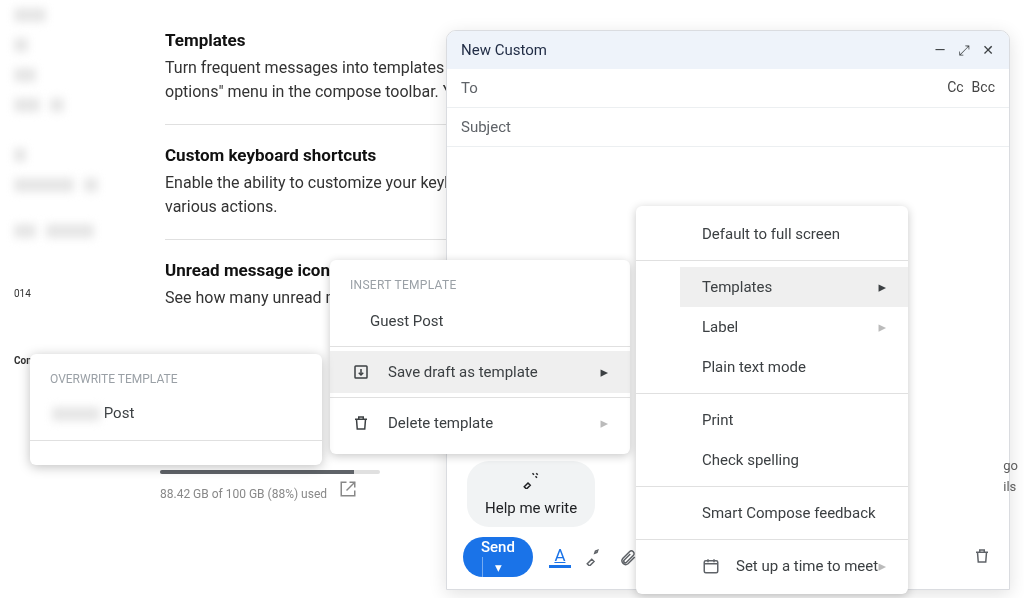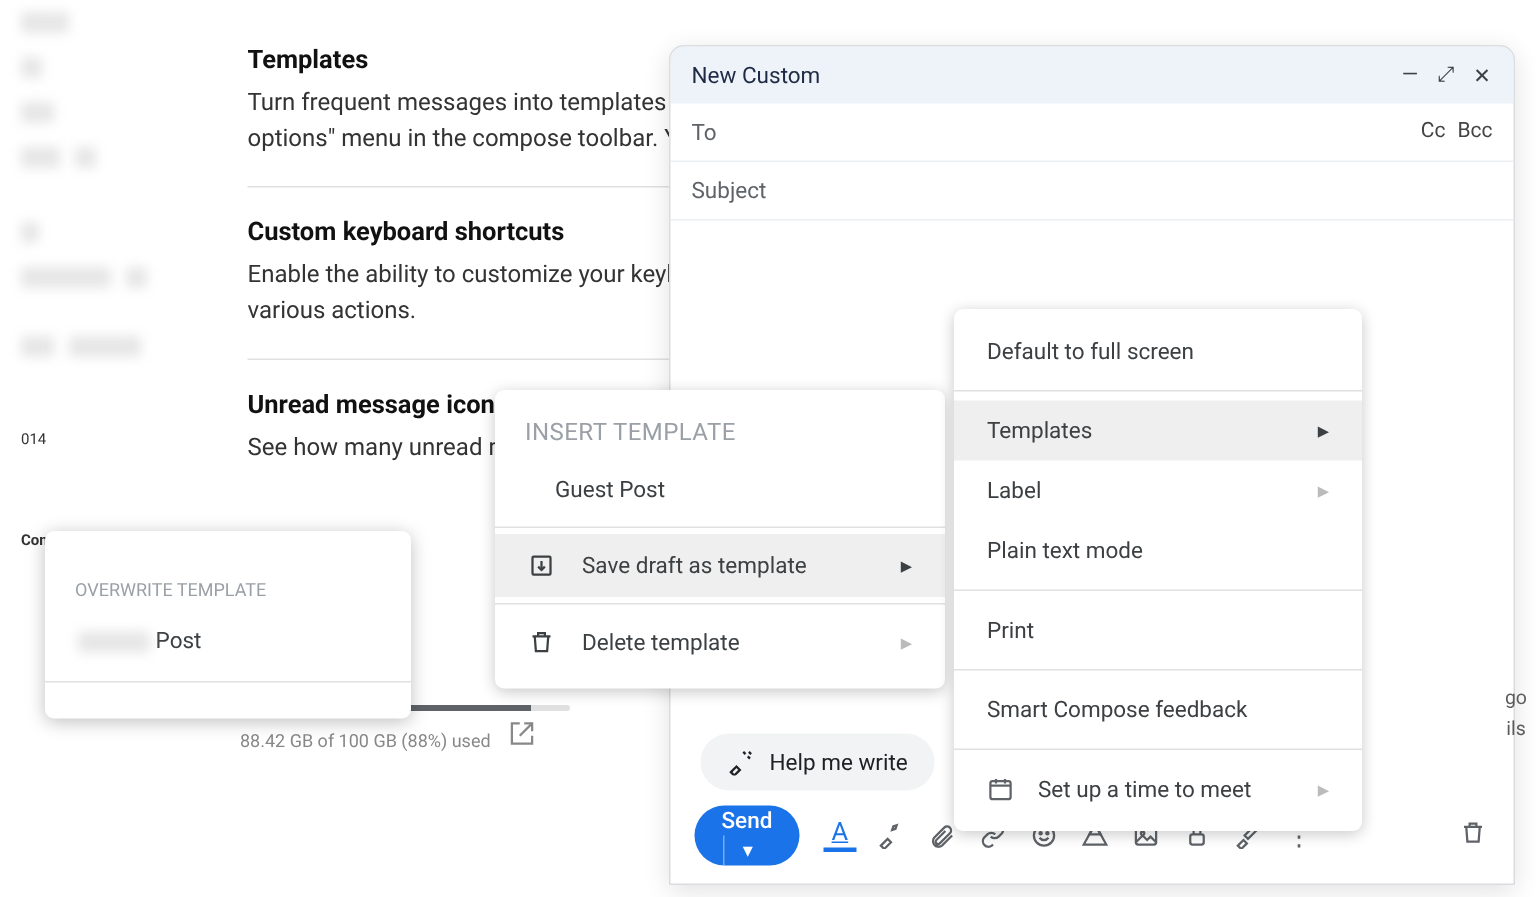--- a/index.html
+++ b/index.html
@@ -24,53 +24,53 @@
     .ext-icon { font-size:14px; color:#888; margin-left:8px; }
 
     
     .compose { position:absolute; left:446px; top:30px; width:564px; height:560px; background:#fff; border:1px solid #dadce0; border-radius:10px 10px 0 0; box-shadow:0 4px 18px rgba(0,0,0,0.12); overflow:hidden; }
     .compose-header { background:#eef3fa; padding:10px 14px; font-size:15px; color:#1f2b44; display:flex; justify-content:space-between; align-items:center; }
     .compose-header .ctrls { display:flex; gap:10px; }
     .compose-header .ctrls span { width:14px; height:14px; color:#3c4043; font-size:14px; cursor:pointer; display:flex; align-items:center; justify-content:center; }
     .row { padding:10px 14px; border-bottom:1px solid #eceff1; font-size:15px; color:#5f6368; display:flex; justify-content:space-between; }
     .row .ccbcc { font-size:14px; color:#444; display:flex; gap:8px; }
     .compose-body { height:320px; }
-    .help-me-write { position:absolute; left:20px; bottom:62px; display:flex; align-items:center; gap:10px; background:#f1f3f4; border-radius:22px; padding:10px 18px; font-size:15px; }
+    .help-me-write { position:absolute; left:20px; bottom:62px; display:flex; align-items:center; gap:10px; background:#f1f3f4; border-radius:22px; padding:10px 18px; font-size:15px;flex-direction:column; }
     .compose-toolbar { position:absolute; left:0; right:0; bottom:0; padding:12px 16px; display:flex; align-items:center; gap:10px; }
     .send-btn { background:#1a73e8; color:#fff; border:none; border-radius:20px; padding:0; display:flex; align-items:center; height:40px; overflow:hidden;flex-direction:column; }
     .send-main { padding:0 18px; font-size:15px; font-weight:500; height:100%; display:flex; align-items:center; }
     .send-caret { border-left:1px solid rgba(255,255,255,.4); padding:0 12px; height:100%; display:flex; align-items:center; }
     .tb-icons { display:flex; gap:12px; align-items:center; color:#5f6368; font-size:17px; margin-left:6px; }
     .tb-icons span { cursor:pointer; display:flex; align-items:center; justify-content:center; width:22px; height:22px; }
     .trash-right { position:absolute; right:18px; bottom:20px; font-size:17px; color:#5f6368; }
     .svg-ico { width:18px; height:18px; }
 
     
     .more-menu { position:absolute; left:636px; top:206px; width:272px; background:#fff; border-radius:6px; box-shadow:0 2px 10px rgba(0,0,0,0.22); padding:8px 0; z-index:30; }
-    .mm-item { padding:11px 22px; font-size:15px; color:#3c4043; display:flex; justify-content:space-between; align-items:center; cursor:pointer; }
+    .mm-item { padding:11px 22px; font-size:15px; color:#3c4043; display:flex; justify-content:space-between; align-items:center; cursor:pointer;margin-left:44px; }
     .mm-item.hl { background:#efefef; }
     .mm-div { height:1px; background:#e0e0e0; margin:6px 0; }
     .mm-icon { width:18px;height:18px;color:#5f6368; }
     .mm-set{ display:flex; align-items:center; gap:16px; }
 
     
     .tpl-menu { position:absolute; left:330px; top:260px; width:300px; background:#fff; border-radius:6px; box-shadow:0 2px 10px rgba(0,0,0,0.22); padding:10px 0; z-index:25; }
-    .tpl-label { padding:8px 20px; font-size:16px; color:#9aa0a6; letter-spacing:.3px; }
+    .tpl-label { padding:8px 20px; font-size:12px; color:#9aa0a6; letter-spacing:.3px; }
     .tpl-item { padding:12px 22px; font-size:15px; color:#3c4043; display:flex; align-items:flex-start; gap:18px; cursor:pointer; }
     .tpl-item.hl { background:#efefef; }
     .tpl-div { height:1px; background:#e0e0e0; margin:4px 0; }
 
     
-    .owrite { position:absolute; left:30px; top:354px; width:244px; background:#fff; border-radius:6px; box-shadow:0 2px 12px rgba(0,0,0,0.25); padding:24px 0 16px; z-index:40; }
+    .owrite { position:absolute; left:30px; top:354px; width:292px; background:#fff; border-radius:6px; box-shadow:0 2px 12px rgba(0,0,0,0.25); padding:10px 0 16px; z-index:40; }
     .ow-label { padding:8px 20px; font-size:12px; color:#9aa0a6; }
     .ow-item { padding:10px 22px; font-size:15px; color:#3c4043; }
     .ow-div { height:1px; background:#e0e0e0; margin:8px 0; }
     .red-box { border:2px solid #d31b00; margin:0 12px; padding:8px 12px; font-size:15px; color:#3c4043; }
 
-    .truncated { position:absolute; right:6px; top:456px; font-size:13px; color:#5c5c5c; text-align:center; line-height:1.6;}
+    .truncated { position:absolute; right:6px; top:456px; font-size:13px; color:#5c5c5c; text-align:left; line-height:1.6;}
   </style>
 </head>
 <body>
 
 <div class="sidebar">
   <div class="sb-item">
       <span class="blur" style="width:32px"></span>
     </div>
   <div class="sb-item">
       <span class="blur" style="width:14px"></span>
@@ -238,20 +238,23 @@
   <div class="mm-item">
     <span>Label</span>
       <span style="color:#bbb">▸</span>
   </div>
   <div class="mm-item">
       <span>Plain text mode</span>
     </div>
   <div class="mm-div"></div>
   <div class="mm-item">
       <span>Print</span>
+    </div>
+  <div class="mm-item">
+      <span>Check spelling</span>
     </div>
   <div class="mm-div"></div>
   <div class="mm-item">
       <span>Smart Compose feedback</span>
     </div>
   <div class="mm-div"></div>
   <div class="mm-item">
     <span class="mm-set">
       <svg class="mm-icon" viewBox="0 0 24 24" fill="none" stroke="currentColor" stroke-width="2">
           <rect x="3" y="5" width="18" height="16" rx="2"></rect>

